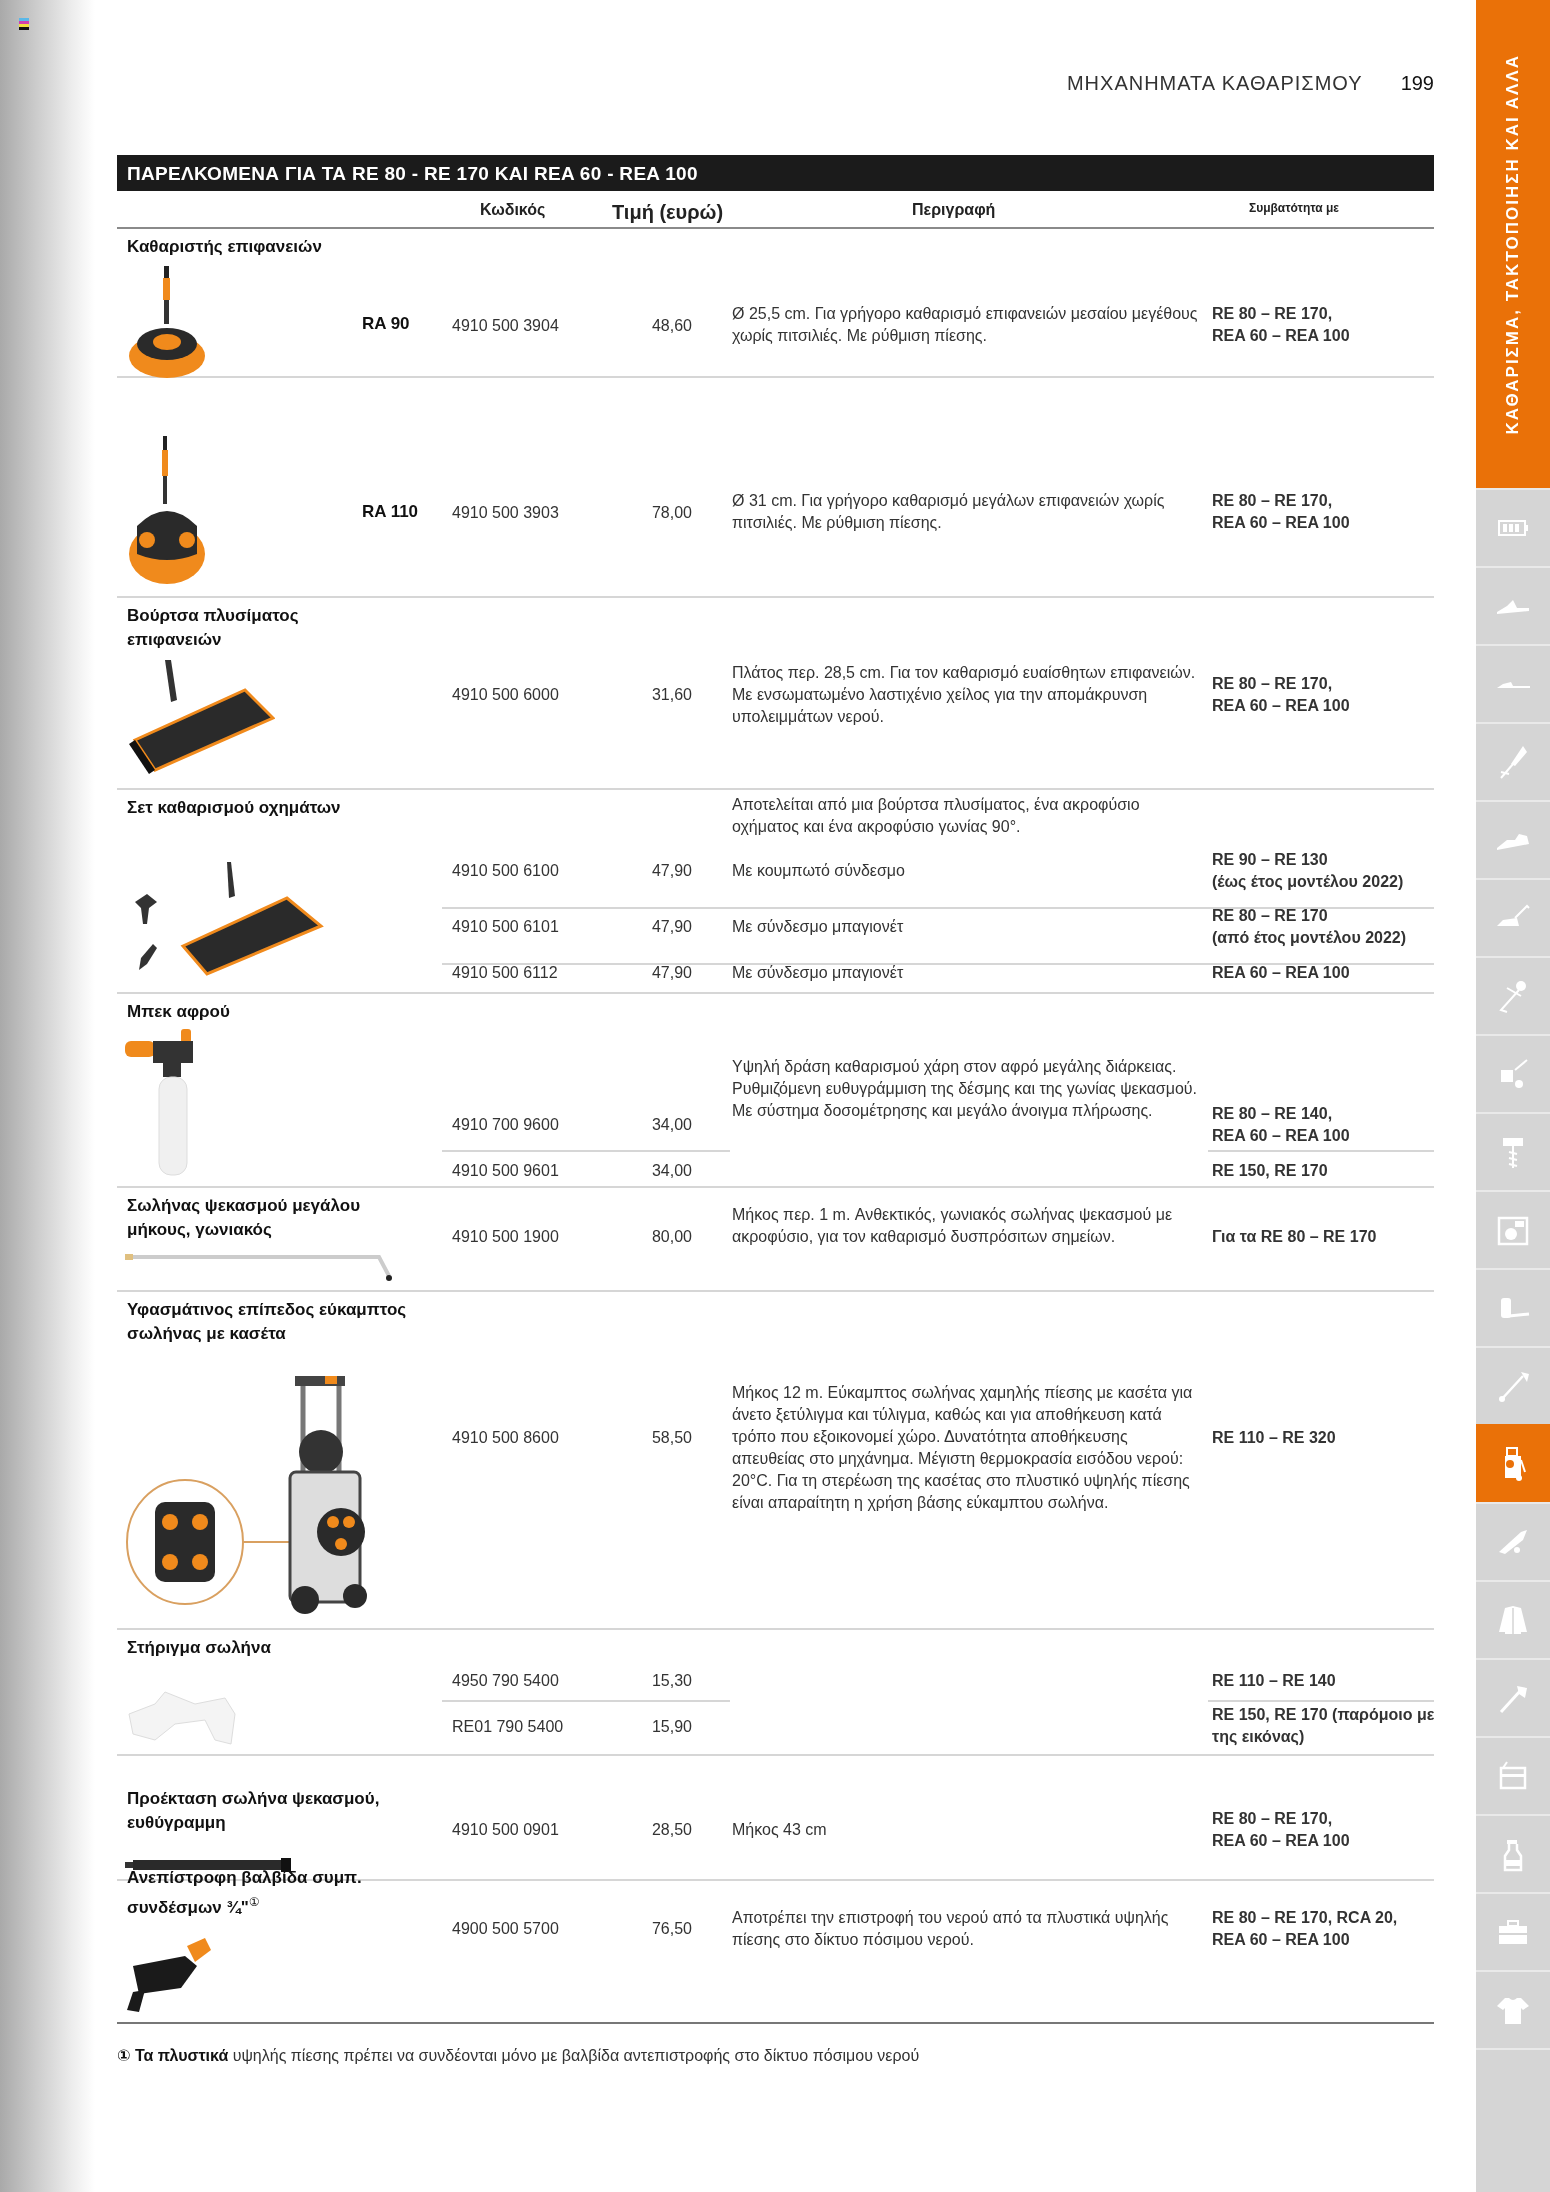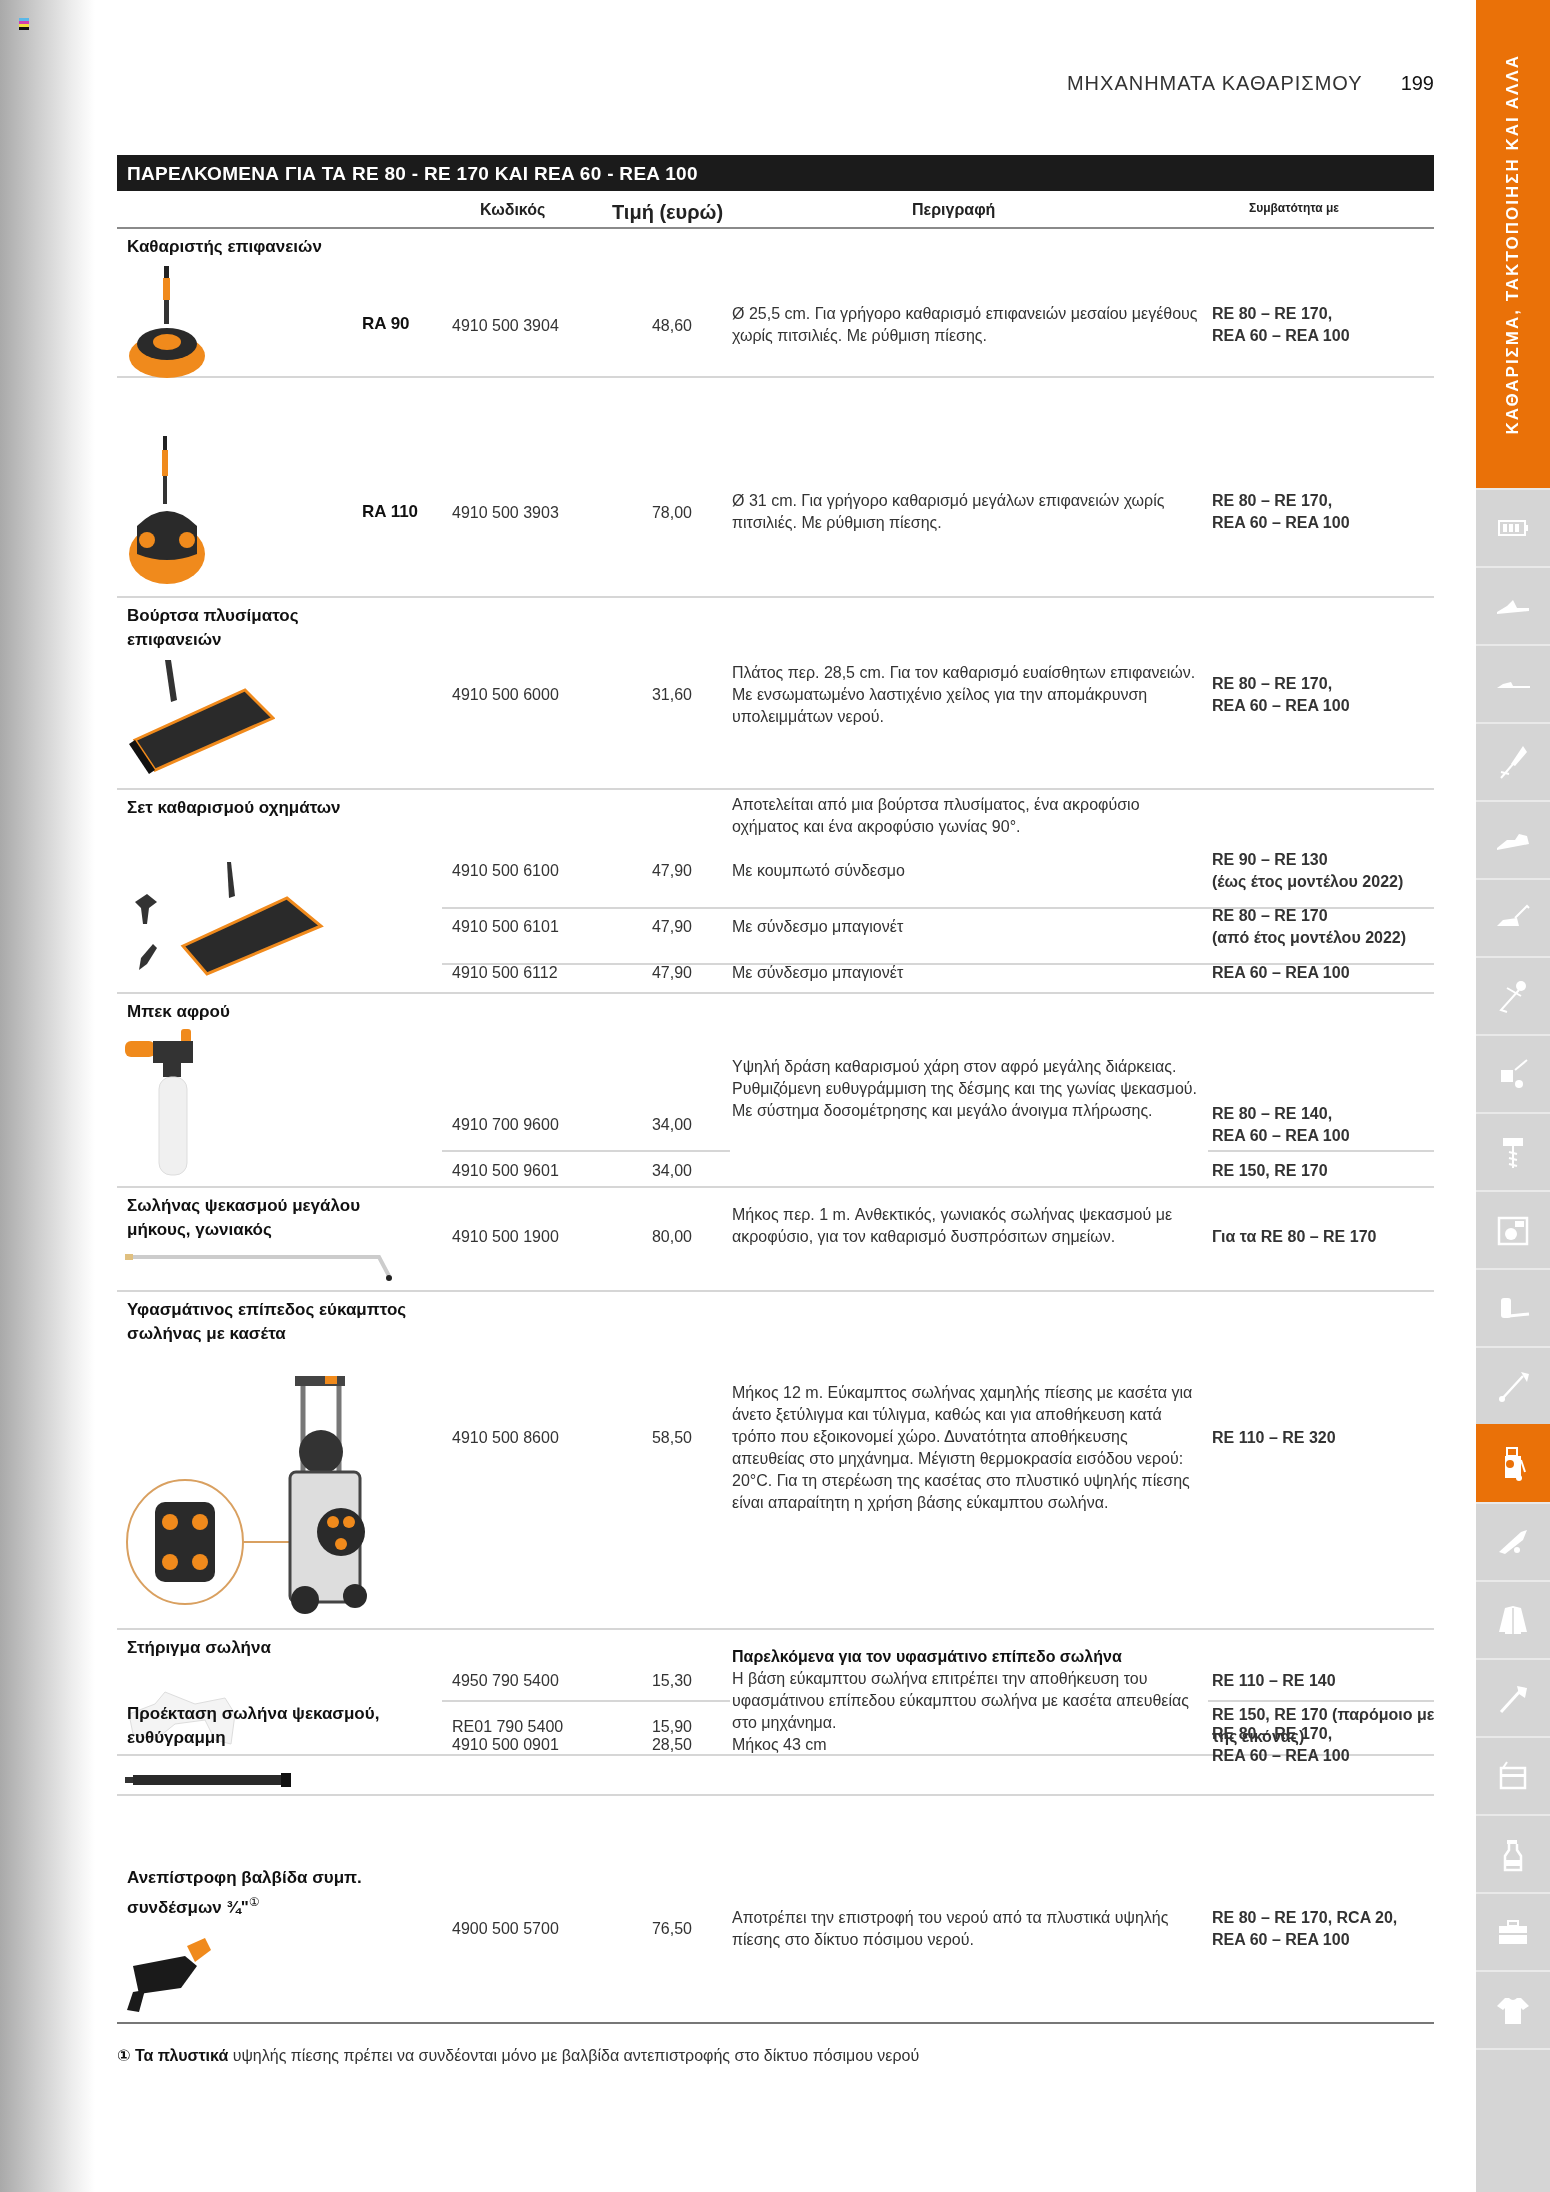--- a/index.html
+++ b/index.html
@@ -369,38 +369,34 @@
     <div class="cell c-price" style="top:135px">58,50</div>
     <div class="cell c-desc" style="top:90px">Μήκος 12 m. Εύκαμπτος σωλήνας χαμηλής πίεσης με κασέτα για άνετο ξετύλιγμα και τύλιγμα, καθώς και για αποθήκευση κατά τρόπο που εξοικονομεί χώρο. Δυνατότητα αποθήκευσης απευθείας στο μηχάνημα. Μέγιστη θερμοκρασία εισόδου νερού: 20°C. Για τη στερέωση της κασέτας στο πλυστικό υψηλής πίεσης είναι απαραίτητη η χρήση βάσης εύκαμπτου σωλήνα.</div>
     <div class="cell c-compat" style="top:135px">RE 110 – RE 320</div>
   </div>
 
   <div class="row" style="top:1630px;height:126px">
     <div class="pname" style="top:6px">Στήριγμα σωλήνα</div>
     <svg class="img" style="left:8px;top:54px" width="120" height="64" viewBox="0 0 120 64">
       <path d="M4 30 L30 20 L40 8 L70 20 L100 14 L110 30 L106 60 L90 56 L80 36 L50 40 L30 56 L8 50 Z" fill="#f4f4f4" stroke="#ddd"></path>
     </svg>
-    <div class="cell c-desc" style="top:16px">
-      <span class="desc-bold">Παρελκόμενα για τον υφασμάτινο επίπεδο σωλήνα</span>
-      <span>Η βάση εύκαμπτου σωλήνα επιτρέπει την αποθήκευση του υφασμάτινου επίπεδου εύκαμπτου σωλήνα με κασέτα απευθείας στο μηχάνημα.</span>
-    </div>
 
     <div class="sub-line" style="left:325px;top:70px;width:288px"></div>
     <div class="sub-line" style="left:1091px;top:70px;width:226px"></div>
 
     <div class="cell c-code" style="top:40px">4950 790 5400</div>
     <div class="cell c-price" style="top:40px">15,30</div>
     <div class="cell c-compat" style="top:40px">RE 110 – RE 140</div>
 
     <div class="cell c-code" style="top:86px">RE01 790 5400</div>
     <div class="cell c-price" style="top:86px">15,90</div>
     <div class="cell c-compat" style="top:74px">RE 150, RE 170 (παρόμοιο με της εικόνας)</div>
   </div>
 
-  <div class="row" style="top:1696px;height:100px">
+  <div class="row" style="top:1781px;height:100px">
     <div class="pname" style="top:6px;width:300px">Προέκταση σωλήνα ψεκασμού, ευθύγραμμη</div>
     <svg class="img" style="left:8px;top:76px" width="170" height="16" viewBox="0 0 170 16">
       <rect x="0" y="5" width="8" height="6" fill="#333"></rect>
         <rect x="8" y="3" width="150" height="10" fill="#2a2a2a"></rect>
         <rect x="156" y="1" width="10" height="14" fill="#111"></rect>
     </svg>
     <div class="cell c-code" style="top:38px">4910 500 0901</div>
     <div class="cell c-price" style="top:38px">28,50</div>
     <div class="cell c-desc" style="top:38px">Μήκος 43 cm</div>
     <div class="cell c-compat" style="top:27px;white-space:pre-line">RE 80 – RE 170,

